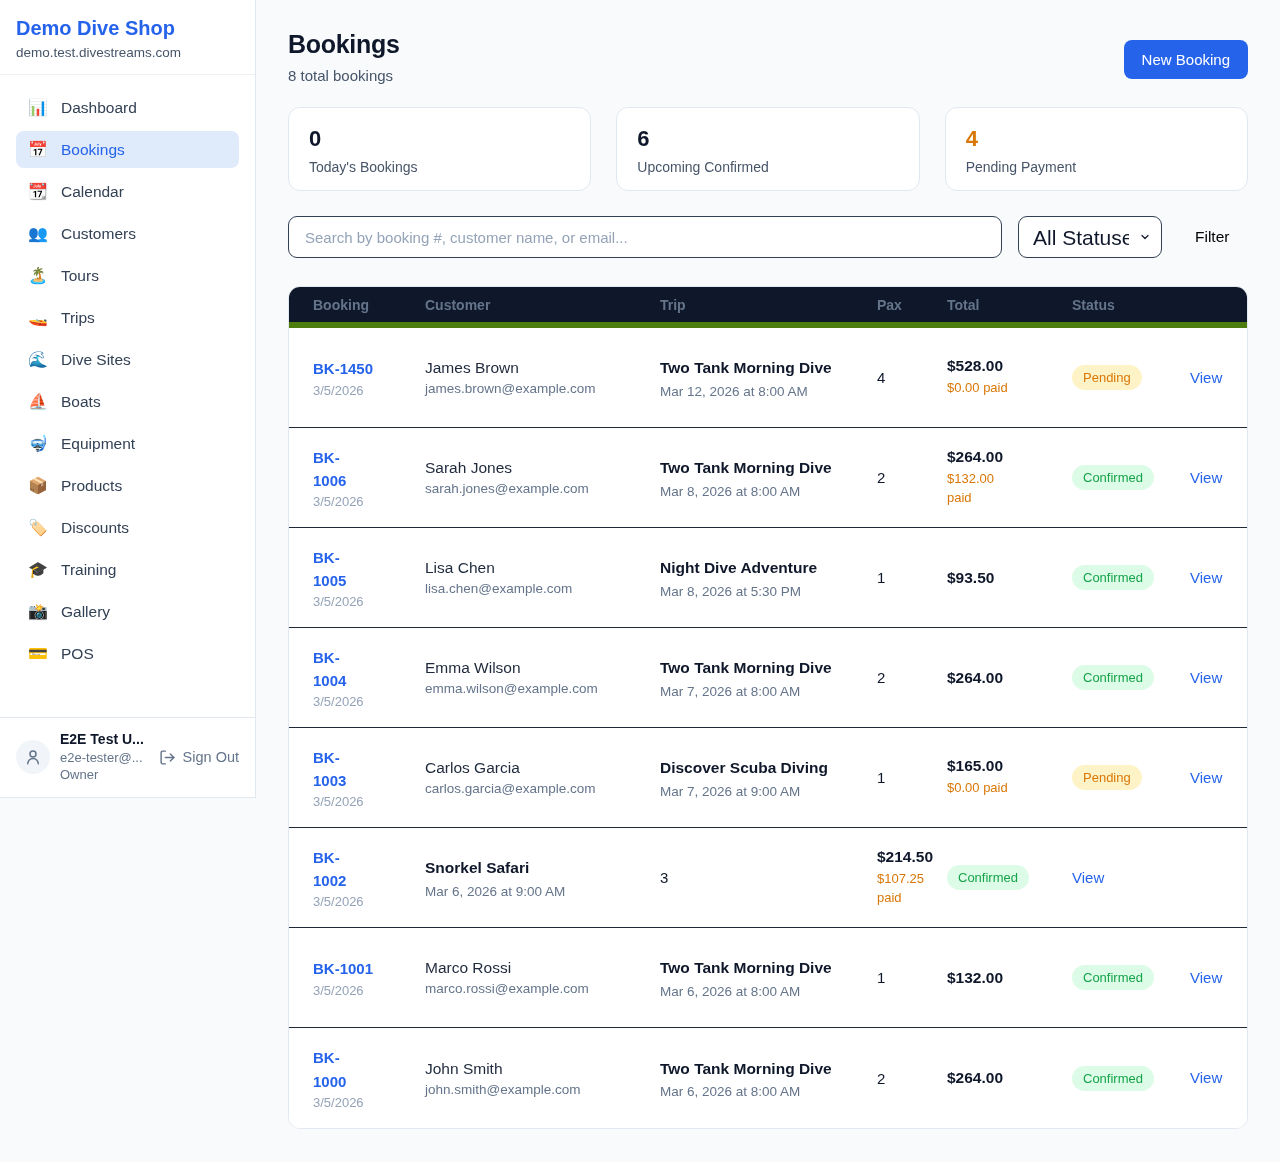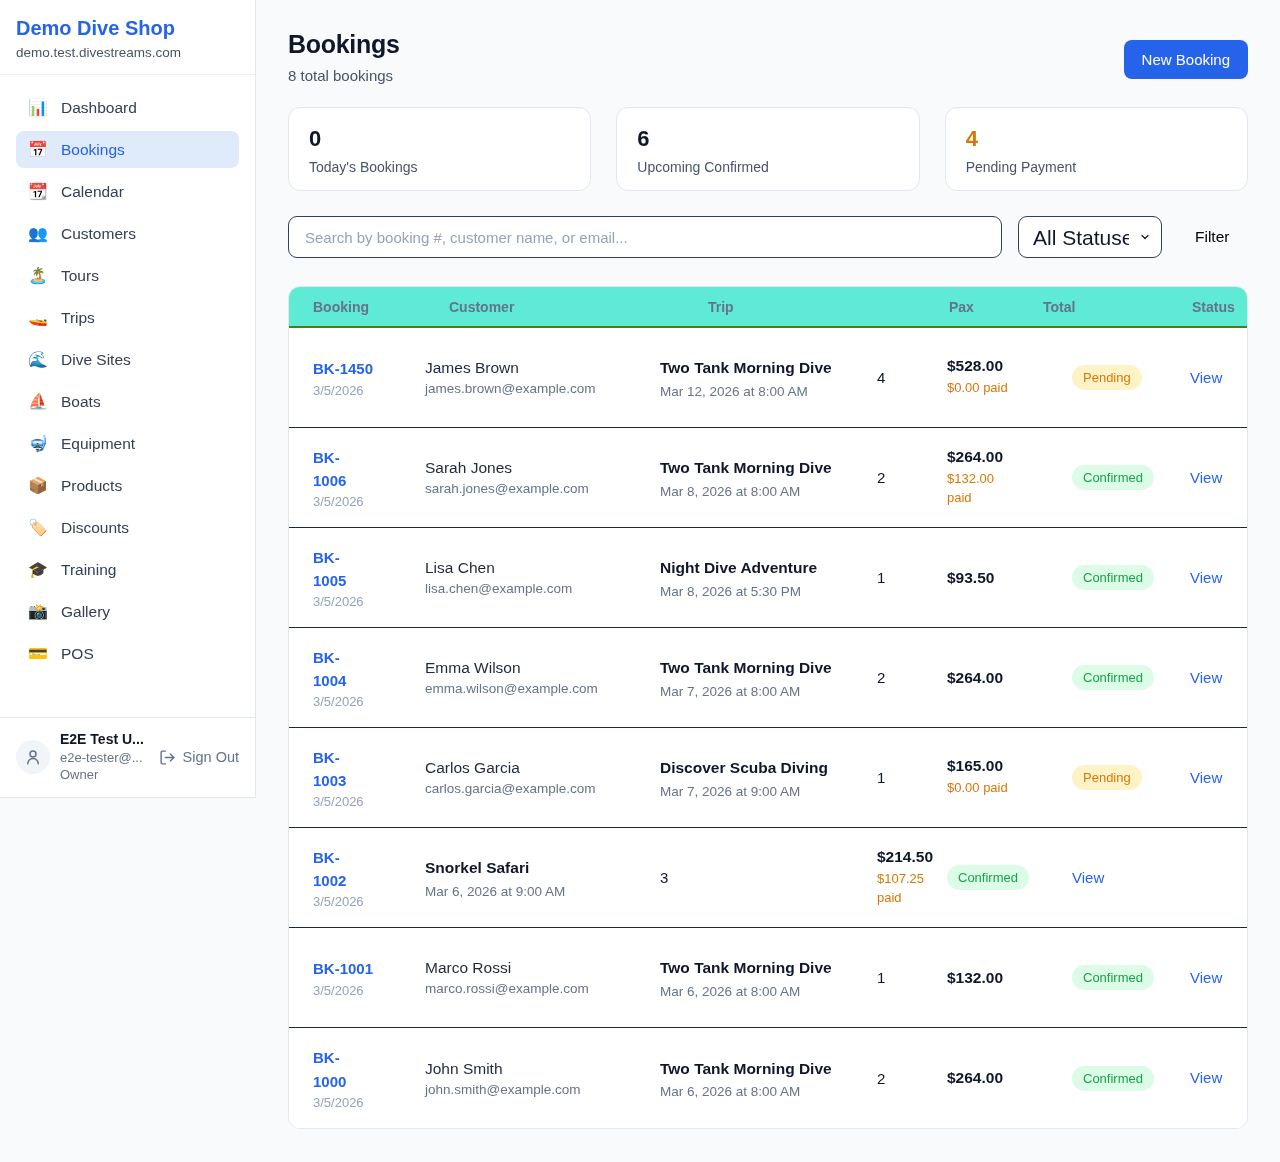--- a/index.html
+++ b/index.html
@@ -86,22 +86,22 @@
   .filter-label { font-size:15.5px; font-weight:500; color:#000000; margin-left:33px; cursor:pointer; }
 
   
   .table-card { background:#fff; border:1px solid #e2e8f0; border-radius:12px; overflow:hidden; }
   .thead, .trow {
     display:grid;
     grid-template-columns:112px 235px 217px 70px 125px 118px 1fr;
     padding:0 20px 0 24px; align-items:center;
   }
   .thead {
-    height:41px; background:#5eead4; border-bottom:2px solid #4d7c0f;
-    font-size:14px; font-weight:600; color:#64748b;gap:24px;
+    height:41px; background:#0f172a; border-bottom:6px solid #4d7c0f;
+    font-size:14px; font-weight:600; color:#64748b;
   }
   .trow { height:100px; border-bottom:1px solid #1f2937; background:#fff; }
   .trow:last-child { border-bottom:none; }
 
   .booking-id {
     color:#2563eb; font-weight:700; font-size:15px;
     white-space:pre-line; line-height:1.55; text-decoration:none; cursor:pointer; display:inline-block;
   }
   .booking-date { font-size:13px; color:#94a3b8; margin-top:2px; }
   .customer-name { font-size:15.5px; color:#1e293b; margin-bottom:4px; }

